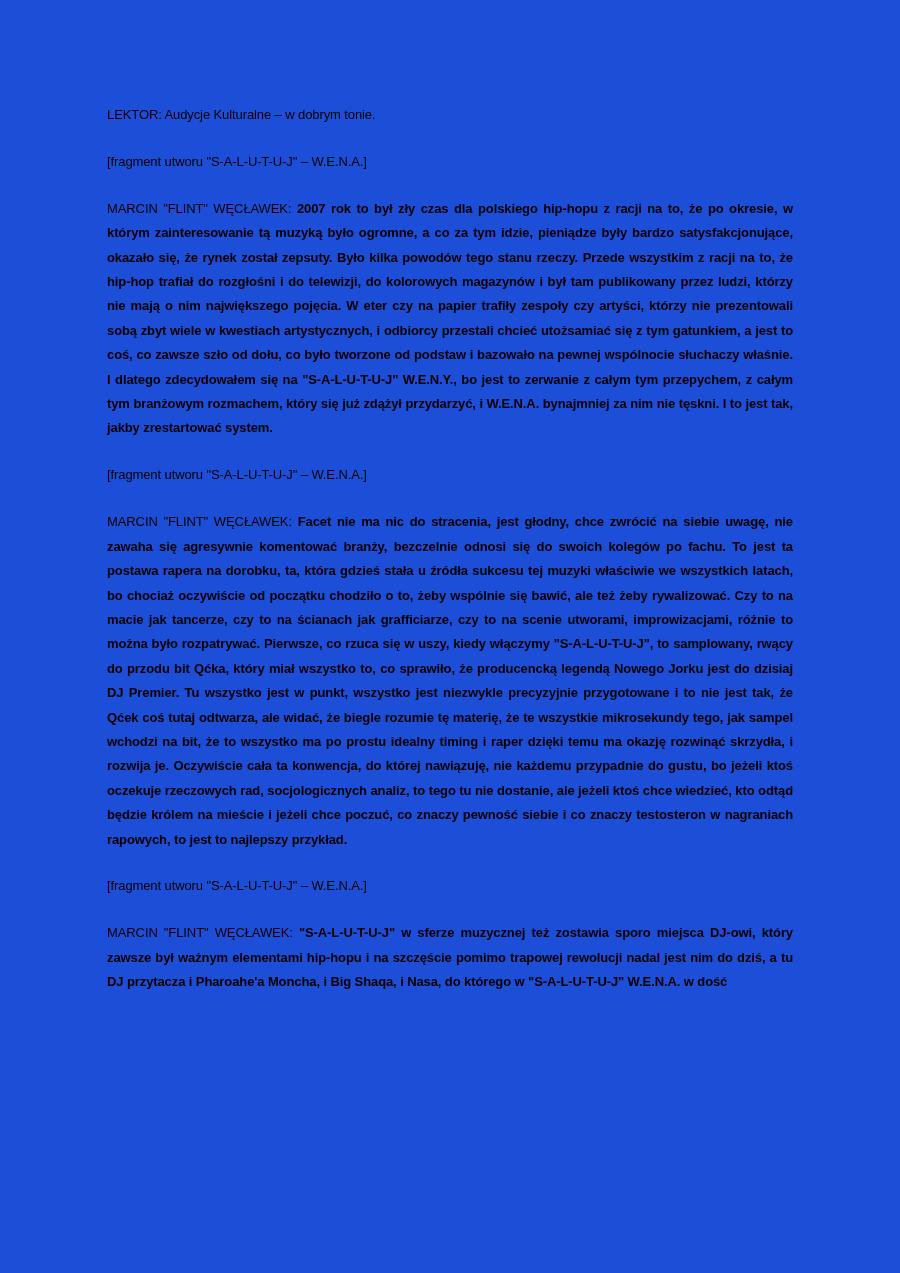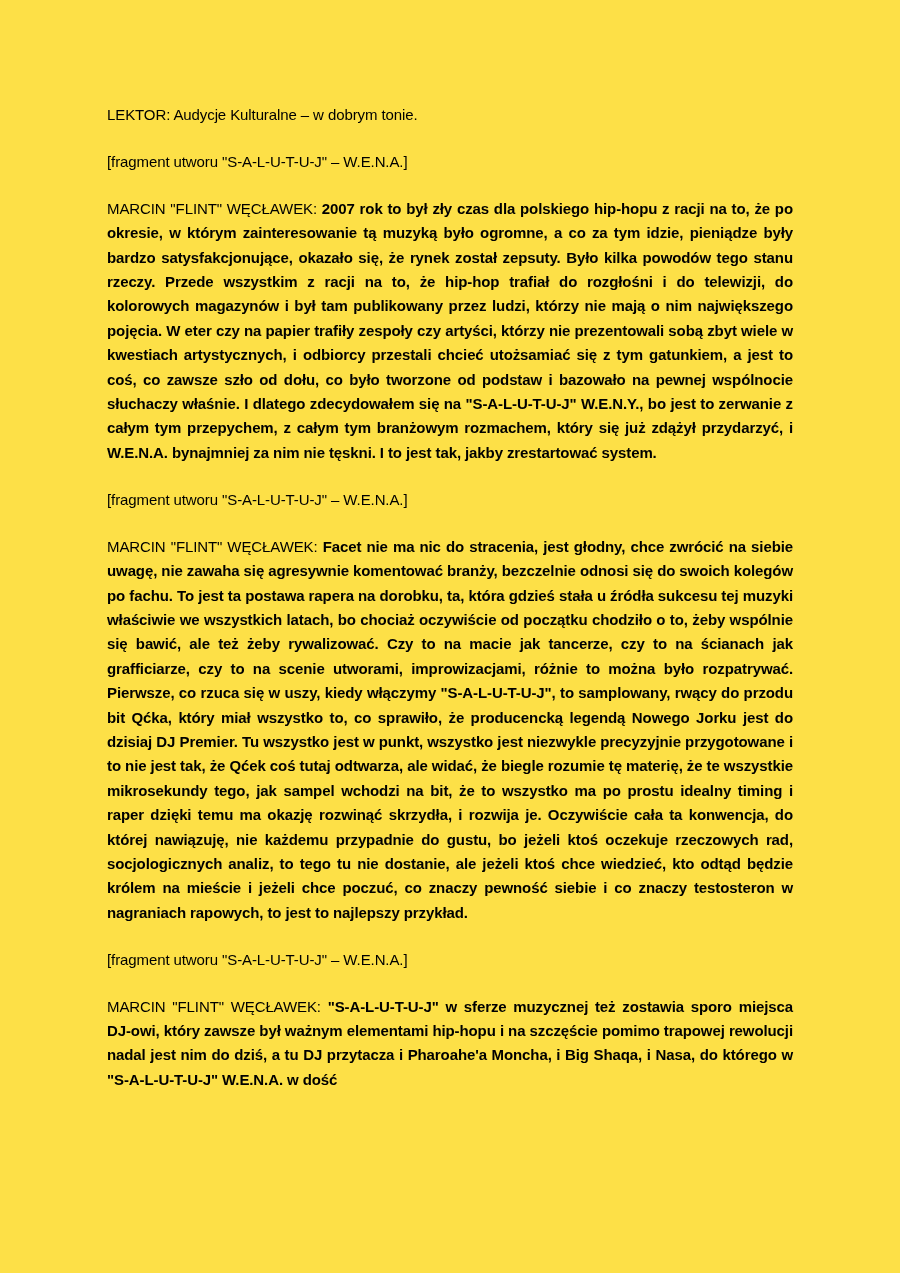--- a/index.html
+++ b/index.html
@@ -4,24 +4,24 @@
 <style>
   html, body {
     margin: 0;
     padding: 0;
     background: #ffffff;
   }
   .page {
     box-sizing: border-box;
     width: 900px;
     min-height: 1273px;
-    background: #fde047;
+    background: #1d4ed8;
     padding: 103px 107px 60px 107px;
     font-family: "Liberation Sans", "DejaVu Sans", sans-serif;
-    font-size: 15px;
+    font-size: 13px;
     line-height: 24.4px;
     color: #000000;
     letter-spacing: -0.1px;
   }
   .block {
     margin: 0 0 22.5px 0;
   }
   .lector, .fragment {
     font-weight: normal;
     text-align: left;

